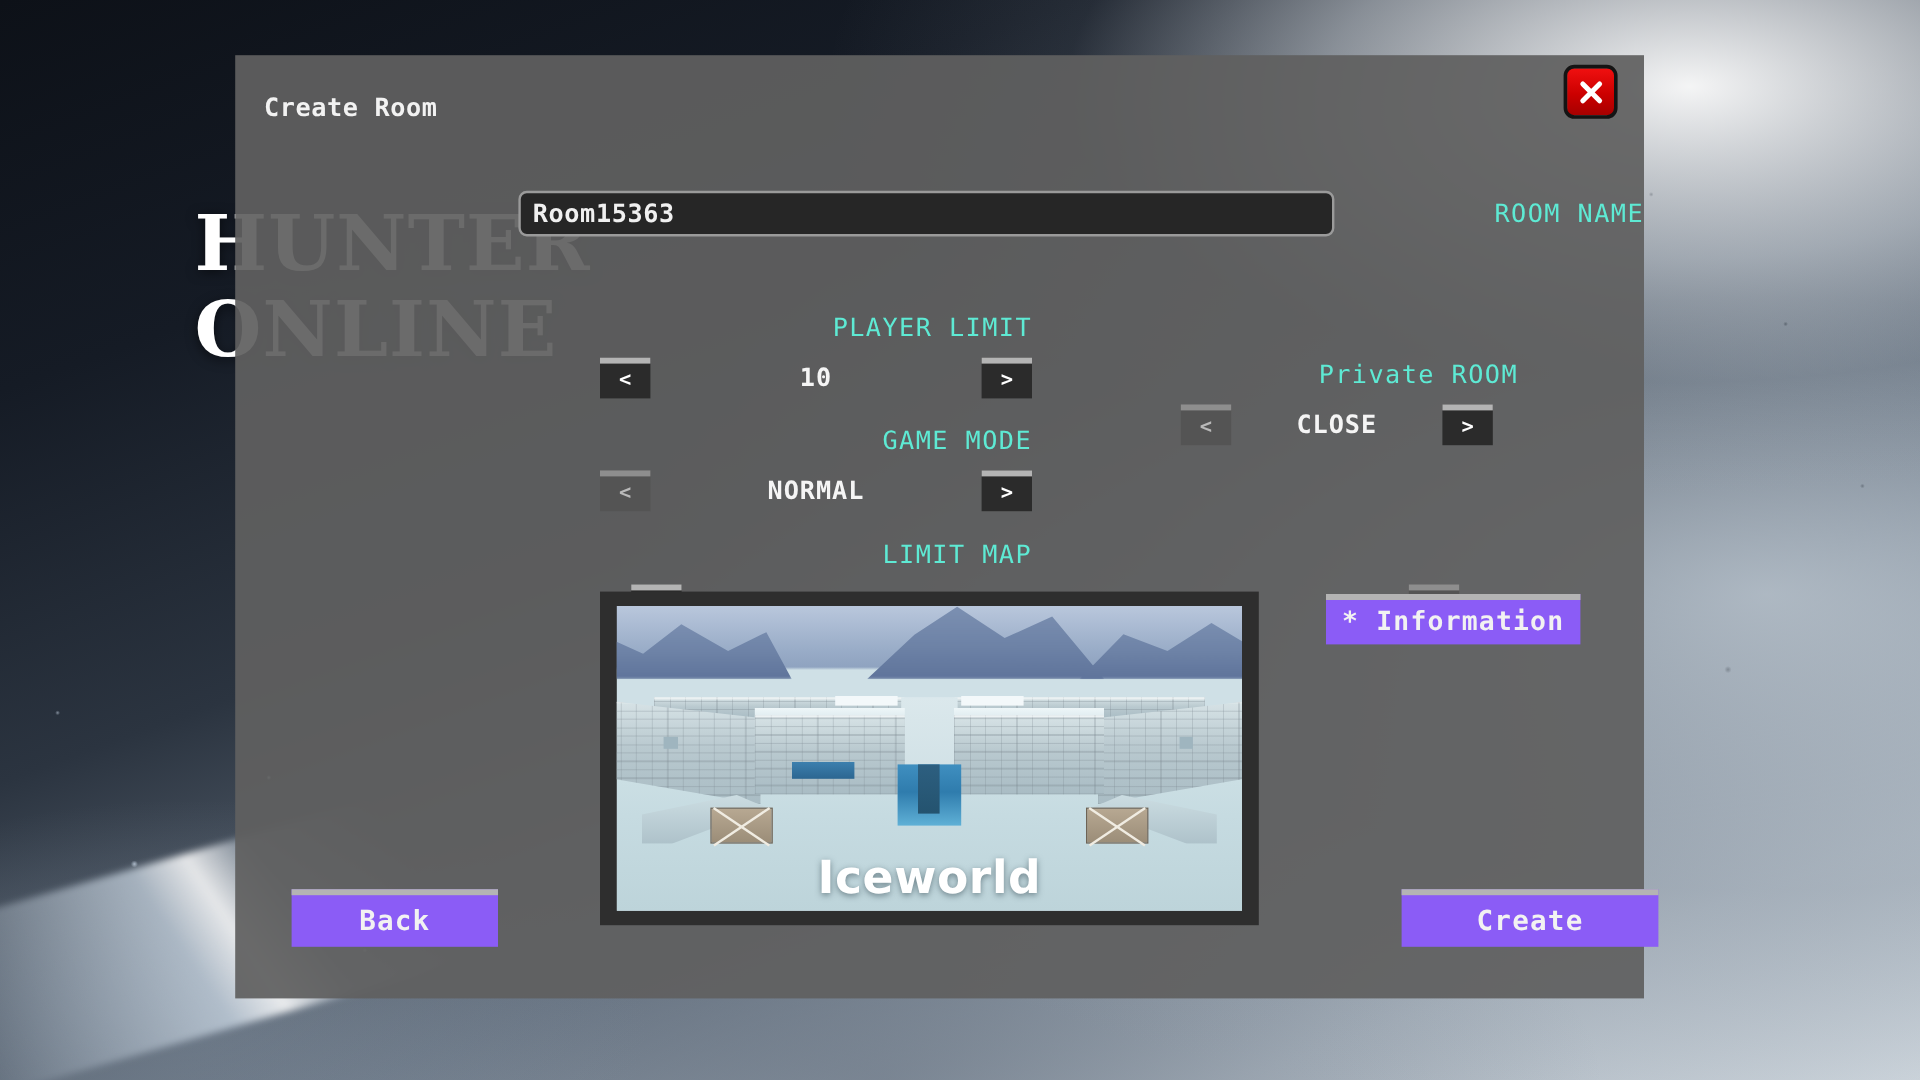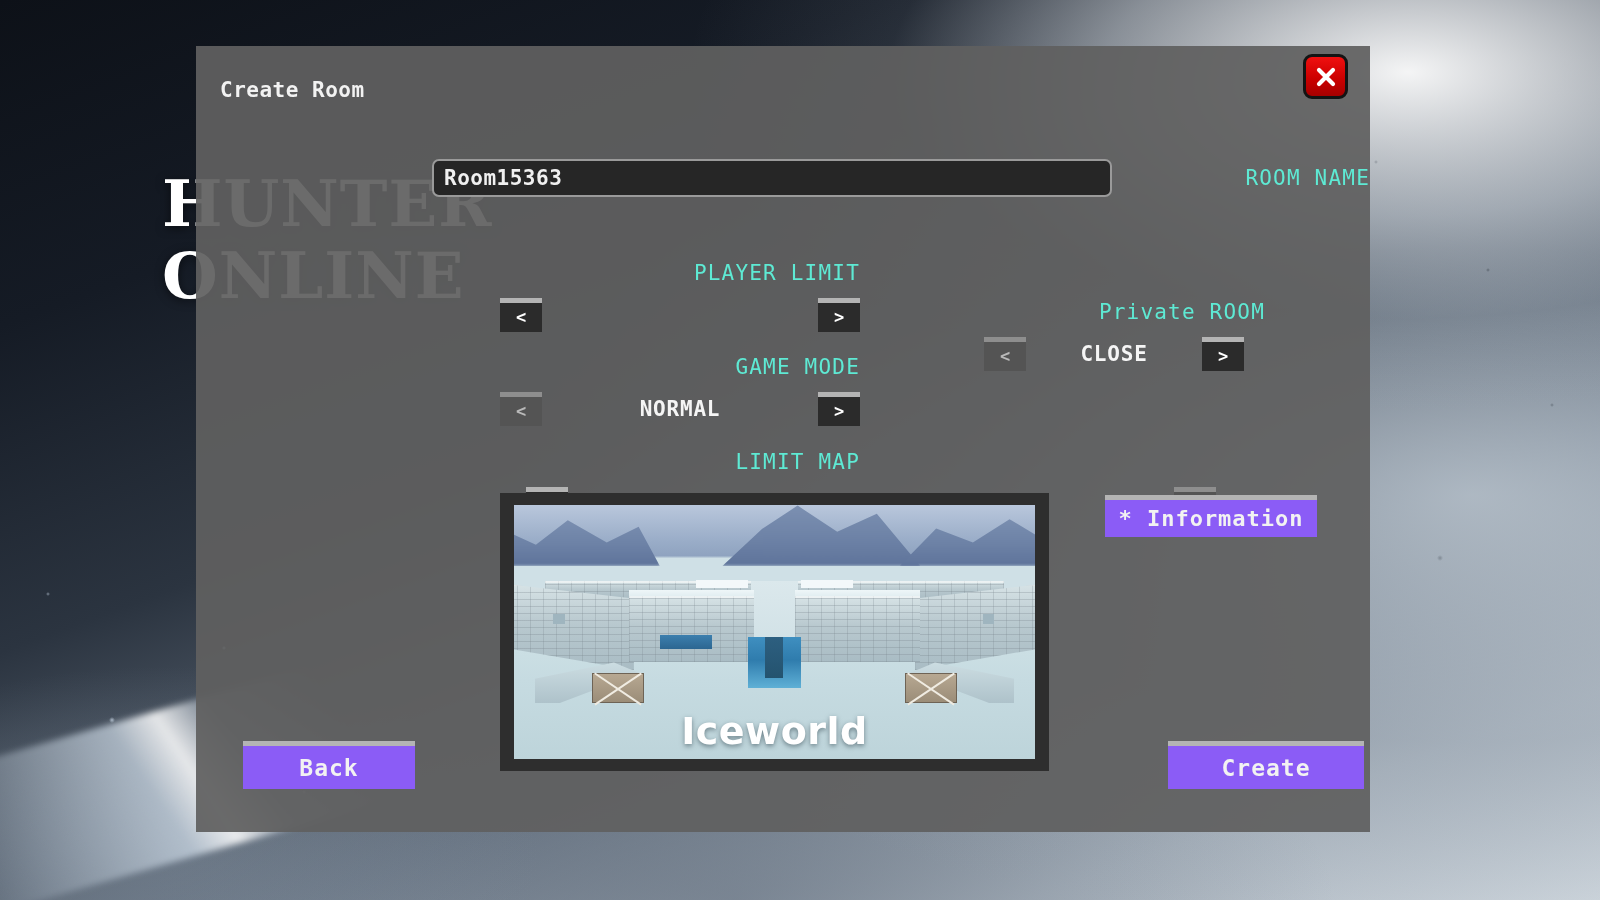--- a/index.html
+++ b/index.html
@@ -387,21 +387,21 @@
     font-weight: 700;
     color: #f2f2f2;
     letter-spacing: 1px;
     padding: 0;
     display: flex;
     align-items: center;
     justify-content: center;
   }
   #info-btn  { left: 909px; top: 449px; width: 212px; height: 42px; font-size: 22px; }
   #back-btn  { left: 47px;  top: 695px; width: 172px; height: 48px; }
-  #create-btn{ left: 972px; top: 695px; width: 196px; height: 48px; }
+  #create-btn{ left: 972px; top: 695px; width: 214px; height: 48px; }
 </style>
 </head>
 <body>
 
 <div id="scene">
   <div id="ridge"></div>
   <div id="logo">HUNTER
 ONLINE</div>
 </div>
 
@@ -416,20 +416,21 @@
       </svg>
     </span>
   </div>
 
   <div class="field-label" id="room-name-label">ROOM NAME</div>
   <input id="room-name-input" type="text" value="Room15363" style="">
 
   <div class="field-label" id="player-limit-label">PLAYER LIMIT</div>
   <div id="player-limit-row">
     <button class="arrow-btn">&lt;</button>
+    <div class="field-value">10</div>
     <button class="arrow-btn">&gt;</button>
   </div>
 
   <div class="field-label" id="game-mode-label">GAME MODE</div>
   <div id="game-mode-row">
     <button class="arrow-btn disabled">&lt;</button>
     <div class="field-value">NORMAL</div>
     <button class="arrow-btn">&gt;</button>
   </div>
 

